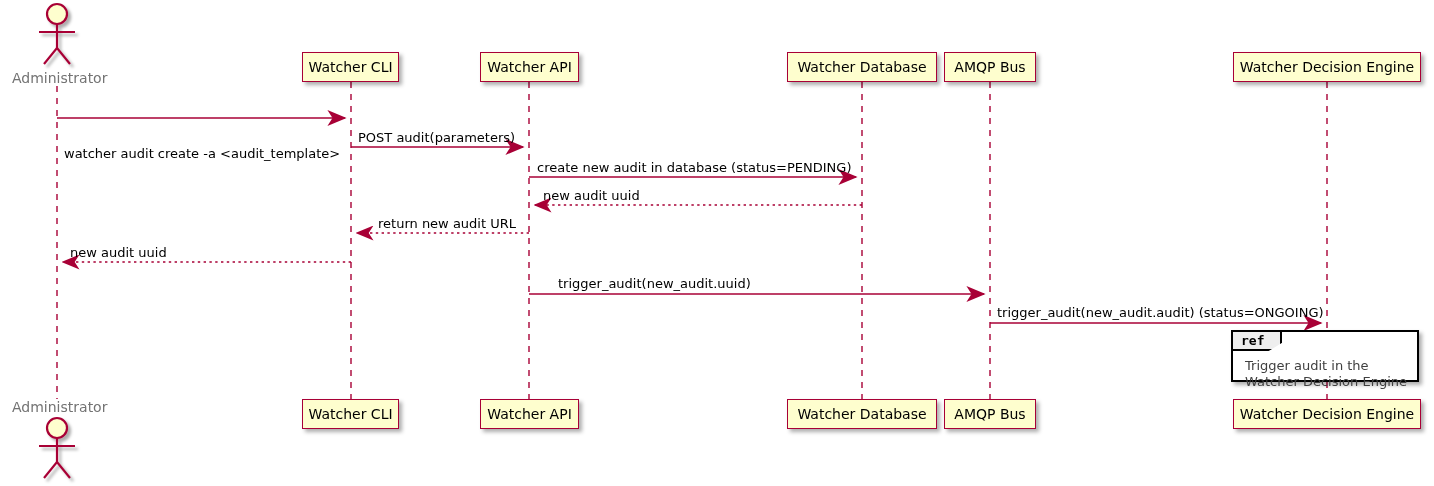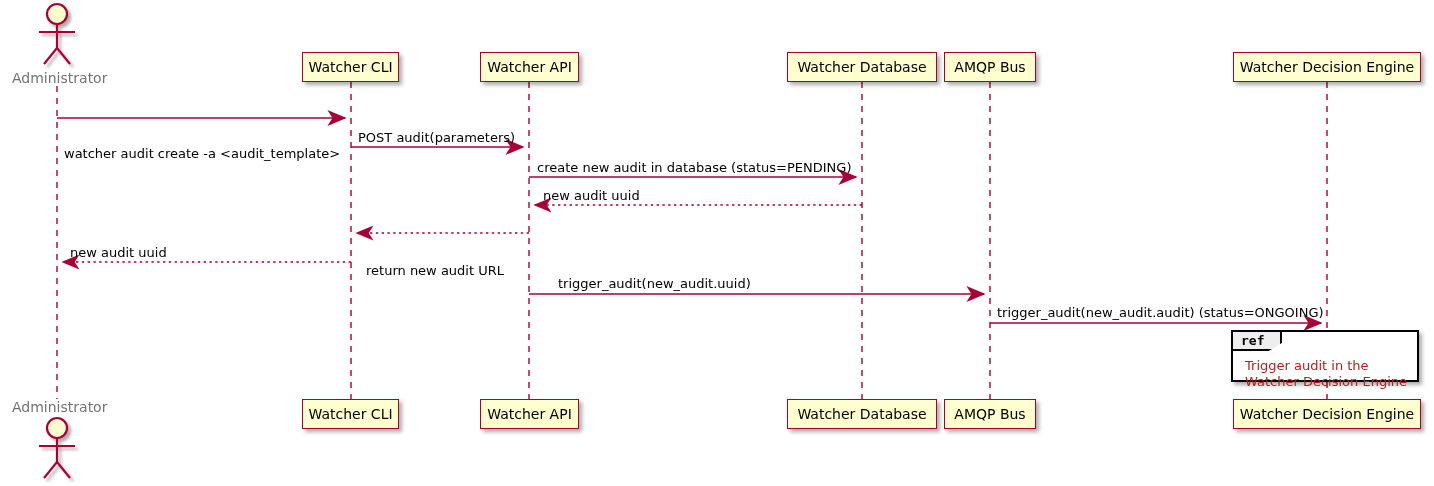--- a/index.html
+++ b/index.html
@@ -79,21 +79,21 @@
     padding: 2px 16px 2px 8px;
     line-height: 1;
     clip-path: polygon(0 0, 100% 0, 100% 55%, 72% 100%, 0 100%);
   }
   .ref-body {
     position: absolute;
     left: 12px;
     top: 26px;
     font-family: "DejaVu Sans", sans-serif;
     font-size: 13px;
-    color: #b91c1c;
+    color: #404040;
     line-height: 1.25;
     white-space: nowrap;
   }
 </style>
 </head>
 <body>
 
 <div id="diagram">
 
   <svg id="svg-layer" viewBox="0 0 1434 486" xmlns="http://www.w3.org/2000/svg">
@@ -178,21 +178,21 @@
     <span>AMQP Bus</span>
   </div>
   <div class="participant-box" style="left:1233px; top:399px; width:188px; height:30px;">
     <span>Watcher Decision Engine</span>
   </div>
 
   <div class="msg-label" style="left:64px; top:103px;margin-top:44px;">watcher audit create -a &lt;audit_template&gt;</div>
   <div class="msg-label" style="left:358px; top:131px;">POST audit(parameters)</div>
   <div class="msg-label" style="left:537px; top:161px;">create new audit in database (status=PENDING)</div>
   <div class="msg-label" style="left:543px; top:189px;">new audit uuid</div>
-  <div class="msg-label" style="left:366px; top:217px;margin-top:47px;">return new audit URL</div>
+  <div class="msg-label" style="left:378px; top:217px;">return new audit URL</div>
   <div class="msg-label" style="left:70px; top:246px;">new audit uuid</div>
   <div class="msg-label" style="left:558px; top:277px;">trigger_audit(new_audit.uuid)</div>
   <div class="msg-label" style="left:997px; top:306px;">trigger_audit(new_audit.audit) (status=ONGOING)</div>
 
   <div class="ref-box" style="left:1231px; top:330px; width:188px; height:52px;">
     <div class="ref-tab">ref</div>
     <div class="ref-body">
       <div>Trigger audit in the</div>
       <div>Watcher Decision Engine</div>
     </div>

